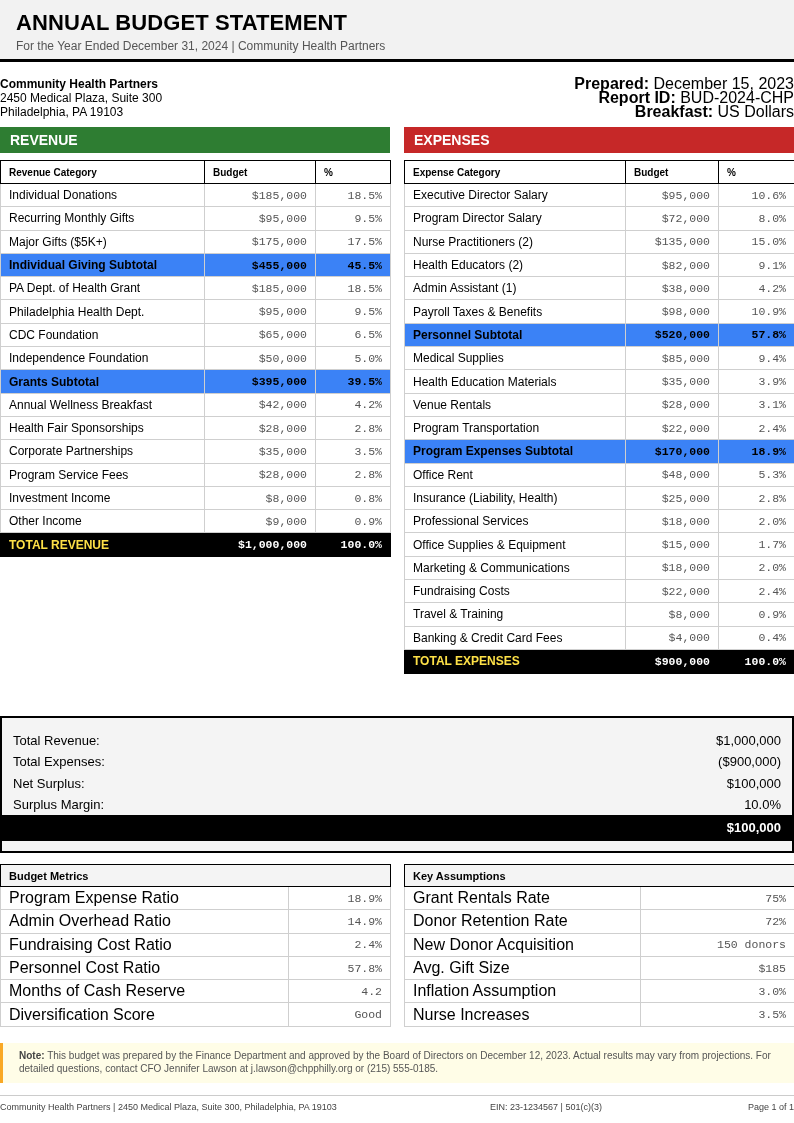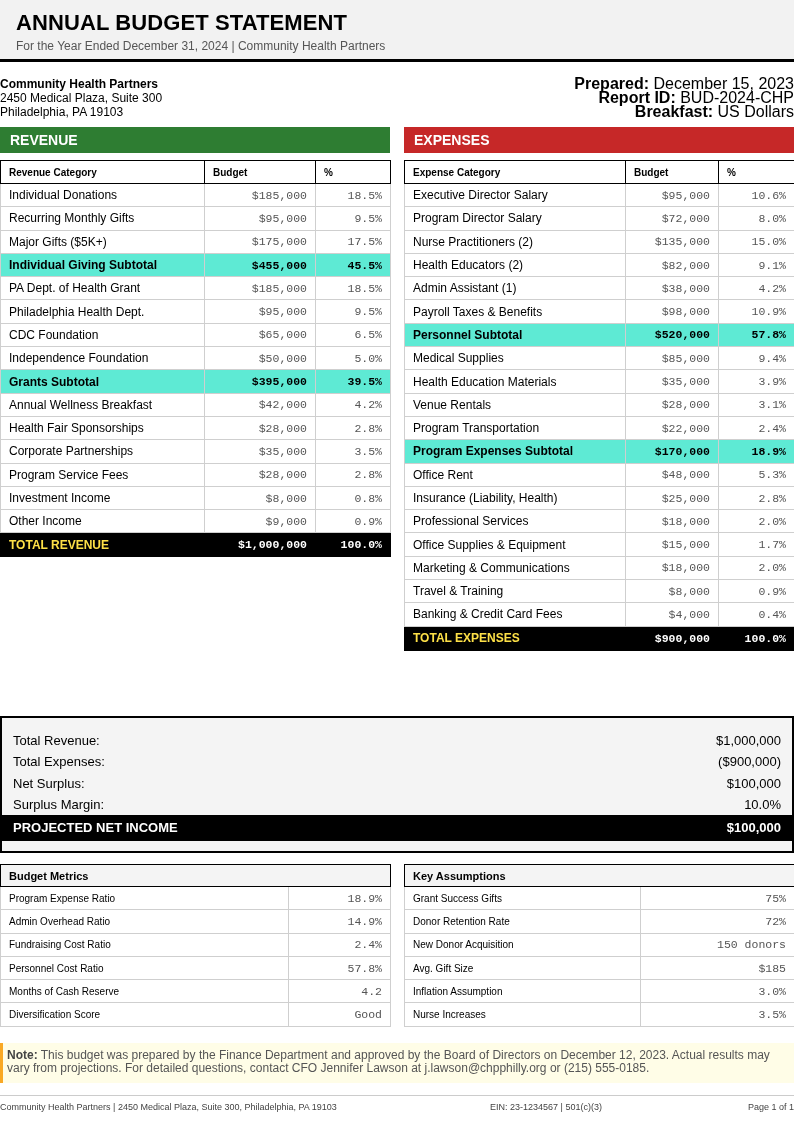--- a/index.html
+++ b/index.html
@@ -17,43 +17,43 @@
 
   .band { position: absolute; height: 26px; color: #fff; font-weight: bold; font-size: 14px; line-height: 26px; padding-left: 10px; }
   .band.rev { left: 0; top: 127px; width: 390px; background: #2e7d32; }
   .band.exp { left: 404px; top: 127px; width: 390px; background: #c62828; }
 
   table.bt { position: absolute; border-collapse: collapse; table-layout: fixed; }
   table.bt th { height: 23px; font-size: 10px; font-weight: bold; text-align: left; padding-left: 8px; border: 1px solid #000; border-left: 1px solid #000; background: #fff; }
   table.bt th + th { border-left: 1px solid #555; }
   table.bt td { height: 23.3px; border: 1px solid #cfcfcf; font-size: 12px; padding: 0 8px; }
   table.bt td.num { text-align: right; font-family: "Liberation Mono", monospace; color: #555; font-size: 11.5px; }
-  table.bt tr.sub td { background: #5eead4; font-weight: bold; }
+  table.bt tr.sub td { background: #3b82f6; font-weight: bold; }
   table.bt tr.sub td.num { color: #000; font-weight: bold; }
   table.bt tr.total td { background: #000; color: #fde047; font-weight: bold; border-color: #000; height: 24px; }
   table.bt tr.total td.num { color: #fff; font-weight: bold; }
 
   #rev-table { left: 0; top: 160px; width: 390px; }
   #exp-table { left: 404px; top: 160px; width: 390px; }
 
   .summary { position: absolute; left: 0; top: 716px; width: 794px; height: 137px; background: #f4f4f4; border: 2px solid #000; }
   .srow { position: absolute; left: 11px; right: 11px; height: 21px; font-size: 13px; line-height: 21px; }
   .srow .v { position: absolute; right: 0; top: 0; }
   .sbar { position: absolute; left: 0; right: 0; top: 97px; height: 26px; background: #000; color: #fff; font-weight: bold; font-size: 13px; line-height: 26px; }
   .sbar .l { position: absolute; left: 11px; }
   .sbar .v { position: absolute; right: 11px; }
 
   table.mt { position: absolute; border-collapse: collapse; table-layout: fixed; top: 864px; width: 390px; }
   table.mt th { height: 22px; font-size: 11px; font-weight: bold; text-align: left; padding-left: 8px; border: 1px solid #000; background: #f4f4f4; }
-  table.mt td { height: 23.3px; border: 1px solid #cfcfcf; font-size: 10px; padding: 0 8px; }
+  table.mt td { height: 23.3px; border: 1px solid #cfcfcf; font-size: 16px; padding: 0 8px; }
   table.mt td.num { text-align: right; font-family: "Liberation Mono", monospace; color: #555; font-size: 11.5px; }
   #metrics { left: 0; }
   #assump { left: 404px; border-radius: 26px; }
 
-  .note { position: absolute; left: 0; top: 1043px; width: 794px; height: 40px; background: #fffde7; border-left: 3px solid #f9a825; padding: 6px 4px; font-size: 12px; line-height: 13px; color: #555; }
+  .note { position: absolute; left: 0; top: 1043px; width: 794px; height: 40px; background: #fffde7; border-left: 3px solid #f9a825; padding: 6px 16px; font-size: 10px; line-height: 13px; color: #555; }
   .note b { color: #444; }
 
   .footer { position: absolute; left: 0; top: 1095px; width: 794px; border-top: 1px solid #ccc; height: 28px; font-size: 9px; color: #444; }
   .footer span { position: absolute; top: 6px; }
   .footer .f1 { left: 0; }
   .footer .f2 { left: 490px; }
   .footer .f3 { right: 0; }
 </style>
 </head>
 <body>
@@ -266,20 +266,25 @@
       </tr>
       <tr class="">
         <td>Office Supplies &amp; Equipment</td>
         <td class="num">$15,000</td>
         <td class="num">1.7%</td>
       </tr>
       <tr class="">
         <td>Marketing &amp; Communications</td>
         <td class="num">$18,000</td>
         <td class="num">2.0%</td>
+      </tr>
+      <tr class="">
+        <td>Fundraising Costs</td>
+        <td class="num">$22,000</td>
+        <td class="num">2.4%</td>
       </tr>
       <tr class="">
         <td>Travel &amp; Training</td>
         <td class="num">$8,000</td>
         <td class="num">0.9%</td>
       </tr>
       <tr class="">
         <td>Banking &amp; Credit Card Fees</td>
         <td class="num">$4,000</td>
         <td class="num">0.4%</td>
@@ -299,21 +304,20 @@
   <div class="srow" style="top:33px">
     <span>Total Expenses:</span><span class="v">($900,000)</span>
   </div>
   <div class="srow" style="top:55px">
     <span>Net Surplus:</span><span class="v">$100,000</span>
   </div>
   <div class="srow" style="top:76px">
     <span>Surplus Margin:</span><span class="v">10.0%</span>
   </div>
   <div class="sbar">
-    <span class="l">PROJECTED NET INCOME</span>
     <span class="v">$100,000</span>
   </div>
 </div>
 
 <table class="mt" id="metrics">
   <colgroup>
       <col style="width:288px">
       <col style="width:102px">
     </colgroup>
   <thead>
@@ -354,21 +358,21 @@
       <col style="width:236px">
       <col style="width:154px">
     </colgroup>
   <thead>
       <tr>
         <th colspan="2">Key Assumptions</th>
       </tr>
     </thead>
   <tbody id="assump-body">
       <tr>
-        <td>Grant Success Gifts</td>
+        <td>Grant Rentals Rate</td>
         <td class="num">75%</td>
       </tr>
       <tr>
         <td>Donor Retention Rate</td>
         <td class="num">72%</td>
       </tr>
       <tr>
         <td>New Donor Acquisition</td>
         <td class="num">150 donors</td>
       </tr>

